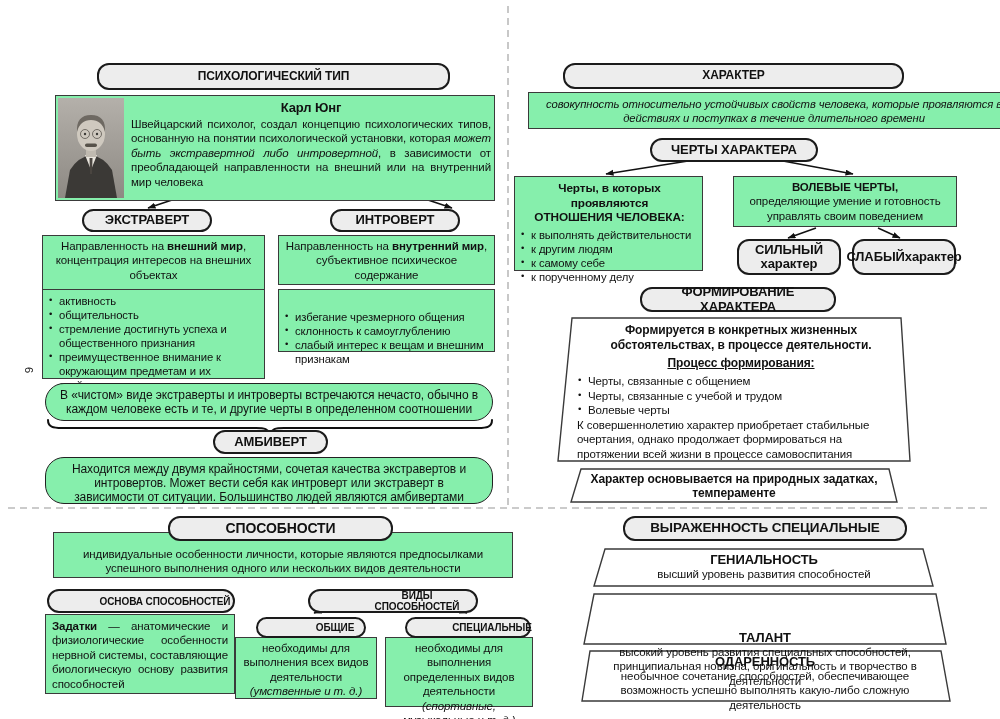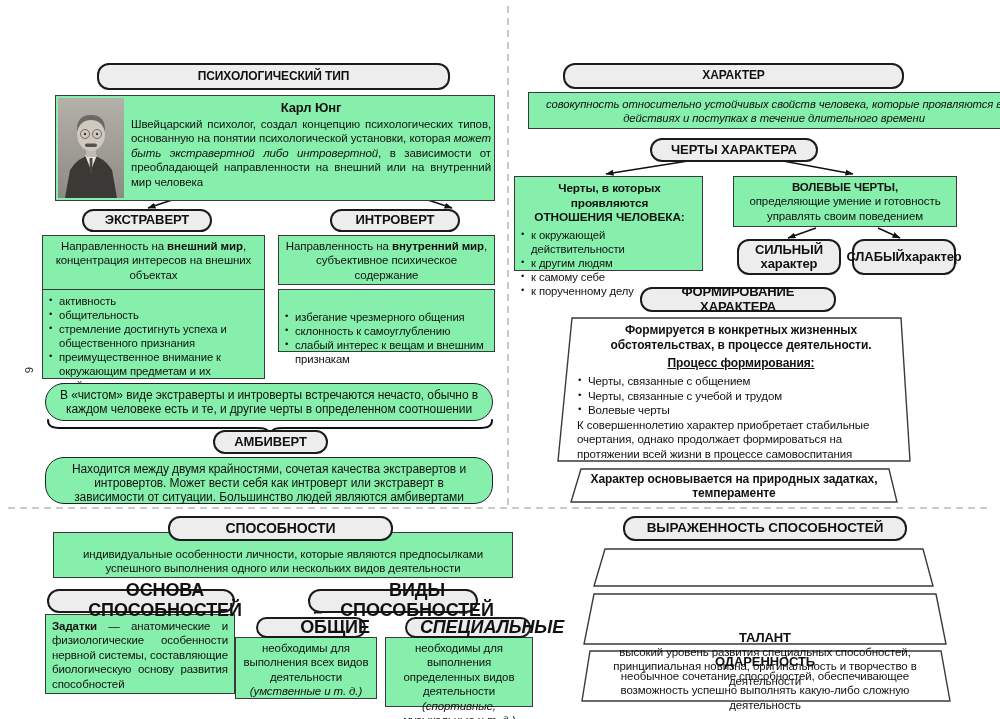--- a/index.html
+++ b/index.html
@@ -14,21 +14,21 @@
   .rbox{border-radius:19px;border:1.7px solid #222;}
   .ctr{text-align:center;}
   .jst{text-align:justify;}
   .bd{font-weight:bold;}
   .it{font-style:italic;}
   .ul{text-decoration:underline;}
   ul.blt{margin:0;padding:0;list-style:none;}
   ul.blt li{position:relative;padding-left:11px;}
   ul.blt li::before{content:"•";position:absolute;left:1px;top:0;font-size:0.85em;}
   .trap-text{position:absolute;z-index:3;box-sizing:border-box;}
-  .f15{font-size:12px;}.f14{font-size:14px;}.f13{font-size:13px;}.f125{font-size:18px;padding-left:48px;}
+  .f15{font-size:12px;}.f14{font-size:14px;}.f13{font-size:13px;}.f125{font-size:10px;padding-left:48px;}
   .f12{font-size:12px;}.f115{font-size:11.5px;line-height:1.26;}.f11{font-size:11.3px;line-height:1.24;}
   .pagenum{position:absolute;left:26px;top:364px;font-size:11px;color:#222;
            transform:rotate(90deg);z-index:4;}
   .photo{position:absolute;left:2px;top:2px;width:66px;height:100px;}
 </style>
 </head>
 <body>
 
 <div class="page">
 
@@ -130,21 +130,21 @@
   <div class="pill f15" style="left:563px;top:63px;width:341px;height:26px;">ХАРАКТЕР</div>
 
   <div class="box ctr" style="left:528px;top:92px;width:492px;height:37px;padding:4px 16px;font-size:11.3px;line-height:1.28;font-style:italic;">совокупность относительно устойчивых свойств человека, которые проявляются в действиях и поступках в течение длительного времени</div>
 
   <div class="pill f13" style="left:650px;top:138px;width:168px;height:24px;">ЧЕРТЫ ХАРАКТЕРА</div>
 
   <div class="box f11" style="left:514px;top:176px;width:189px;height:95px;padding:4px 3px 19px 5px;">
     <div class="ctr bd" style="font-size:11.8px;">Черты, в которых проявляются</div>
     <div class="ctr bd" style="font-size:11.8px;margin-bottom:3px;">ОТНОШЕНИЯ ЧЕЛОВЕКА:</div>
     <ul class="blt">
-      <li>к окружающей действительности</li>
+      <li>к выполнять действительности</li>
       <li>к другим людям</li>
       <li>к самому себе</li>
       <li>к порученному делу</li>
     </ul>
   </div>
 
   <div class="box ctr f115" style="left:733px;top:176px;width:224px;height:51px;padding:3px 6px;">
     <div class="bd">ВОЛЕВЫЕ ЧЕРТЫ,</div>
     <div>определяющие умение и готовность управлять своим поведением</div>
   </div>
@@ -177,31 +177,35 @@
   <div class="pill f14" style="left:168px;top:516px;width:225px;height:25px;">СПОСОБНОСТИ</div>
 
   <div class="pill f125" style="left:47px;top:589px;width:188px;height:24px;">ОСНОВА СПОСОБНОСТЕЙ</div>
   <div class="pill f125" style="left:308px;top:589px;width:170px;height:24px;">ВИДЫ СПОСОБНОСТЕЙ</div>
 
   <div class="box jst f115" style="left:45px;top:614px;width:190px;height:80px;padding:4px 6px;">
     <span class="bd">Задатки</span><span> — анатомические и физиологические особенности нервной системы, составляющие биологическую основу развития способностей</span>
   </div>
 
   <div class="pill f125" style="left:256px;top:617px;width:110px;height:21px;">ОБЩИЕ</div>
-  <div class="pill f125" style="left:405px;top:617px;width:126px;height:21px;font-style:italic;">СПЕЦИАЛЬНЫЕ</div>
+  <div class="pill f125" style="left:405px;top:617px;width:126px;height:21px;">СПЕЦИАЛЬНЫЕ</div>
 
   <div class="box ctr f115" style="left:235px;top:637px;width:142px;height:62px;padding:3px 4px;">
     <span>необходимы для выполнения всех видов деятельности </span><span class="it">(умственные и т. д.)</span>
   </div>
   <div class="box ctr f115" style="left:385px;top:637px;width:148px;height:70px;padding:3px 4px;">
     <span>необходимы для выполнения определенных видов деятельности </span><span class="it">(спортивные, музыкальные и т. д.)</span>
   </div>
 
-  <div class="pill" style="left:623px;top:516px;width:284px;height:25px;font-size:13.5px;">ВЫРАЖЕННОСТЬ СПОСОБНОСТЕЙ</div>
-
+  <div class="pill" style="left:623px;top:516px;width:284px;height:25px;font-size:13.5px;">ВЫРАЖЕННОСТЬ СПЕЦИАЛЬНЫЕ</div>
+
+  <div class="trap-text ctr" style="left:605px;top:552px;width:318px;">
+    <div class="bd f13">ГЕНИАЛЬНОСТЬ</div>
+    <div class="f115">высший уровень развития способностей</div>
+  </div>
   <div class="trap-text ctr" style="left:592px;top:630px;width:346px;">
     <div class="bd f13">ТАЛАНТ</div>
     <div class="f115">высокий уровень развития специальных способностей, принципиальная новизна, оригинальность и творчество в деятельности</div>
   </div>
   <div class="trap-text ctr" style="left:588px;top:654px;width:354px;">
     <div class="bd f13">ОДАРЕННОСТЬ</div>
     <div class="f115">необычное сочетание способностей, обеспечивающее возможность успешно выполнять какую-либо сложную деятельность</div>
   </div>
 
 </div>

